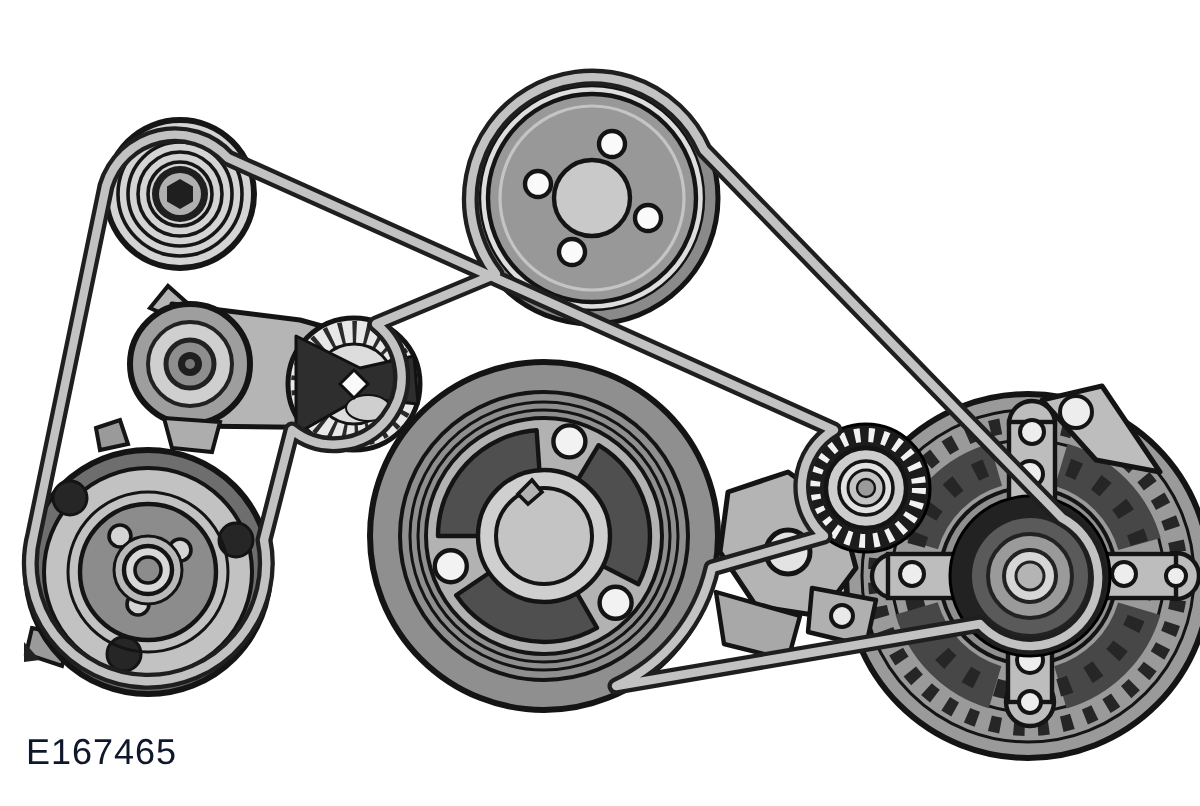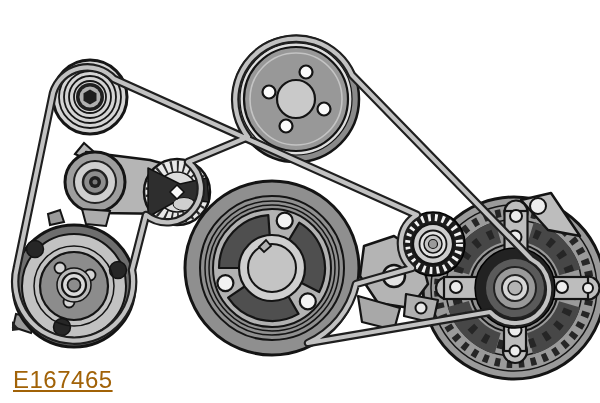--- a/index.html
+++ b/index.html
@@ -5,23 +5,22 @@
   html,body{margin:0;padding:0;}
   body{
     width:600px;height:403px;background:#ffffff;overflow:hidden;
     font-family:"Liberation Sans", sans-serif;
     position:relative;
   }
   .stage{position:absolute;inset:0;}
   svg{display:block}
   .figure-label{
     position:absolute;left:13px;top:366px;
-    font-size:24px;color:#a16207;letter-spacing:0.5px;
+    font-size:18px;color:#0f172a;letter-spacing:0.5px;
     font-family:"Liberation Sans", sans-serif;
-    text-decoration:underline;
   }
 </style>
 </head>
 <body>
 
 <div class="stage">
 <svg width="600" height="403" viewBox="0 0 600 403">
 
   <g>
     <circle cx="272" cy="268" r="87" fill="#8f8f8f" stroke="#141414" stroke-width="3"></circle>

